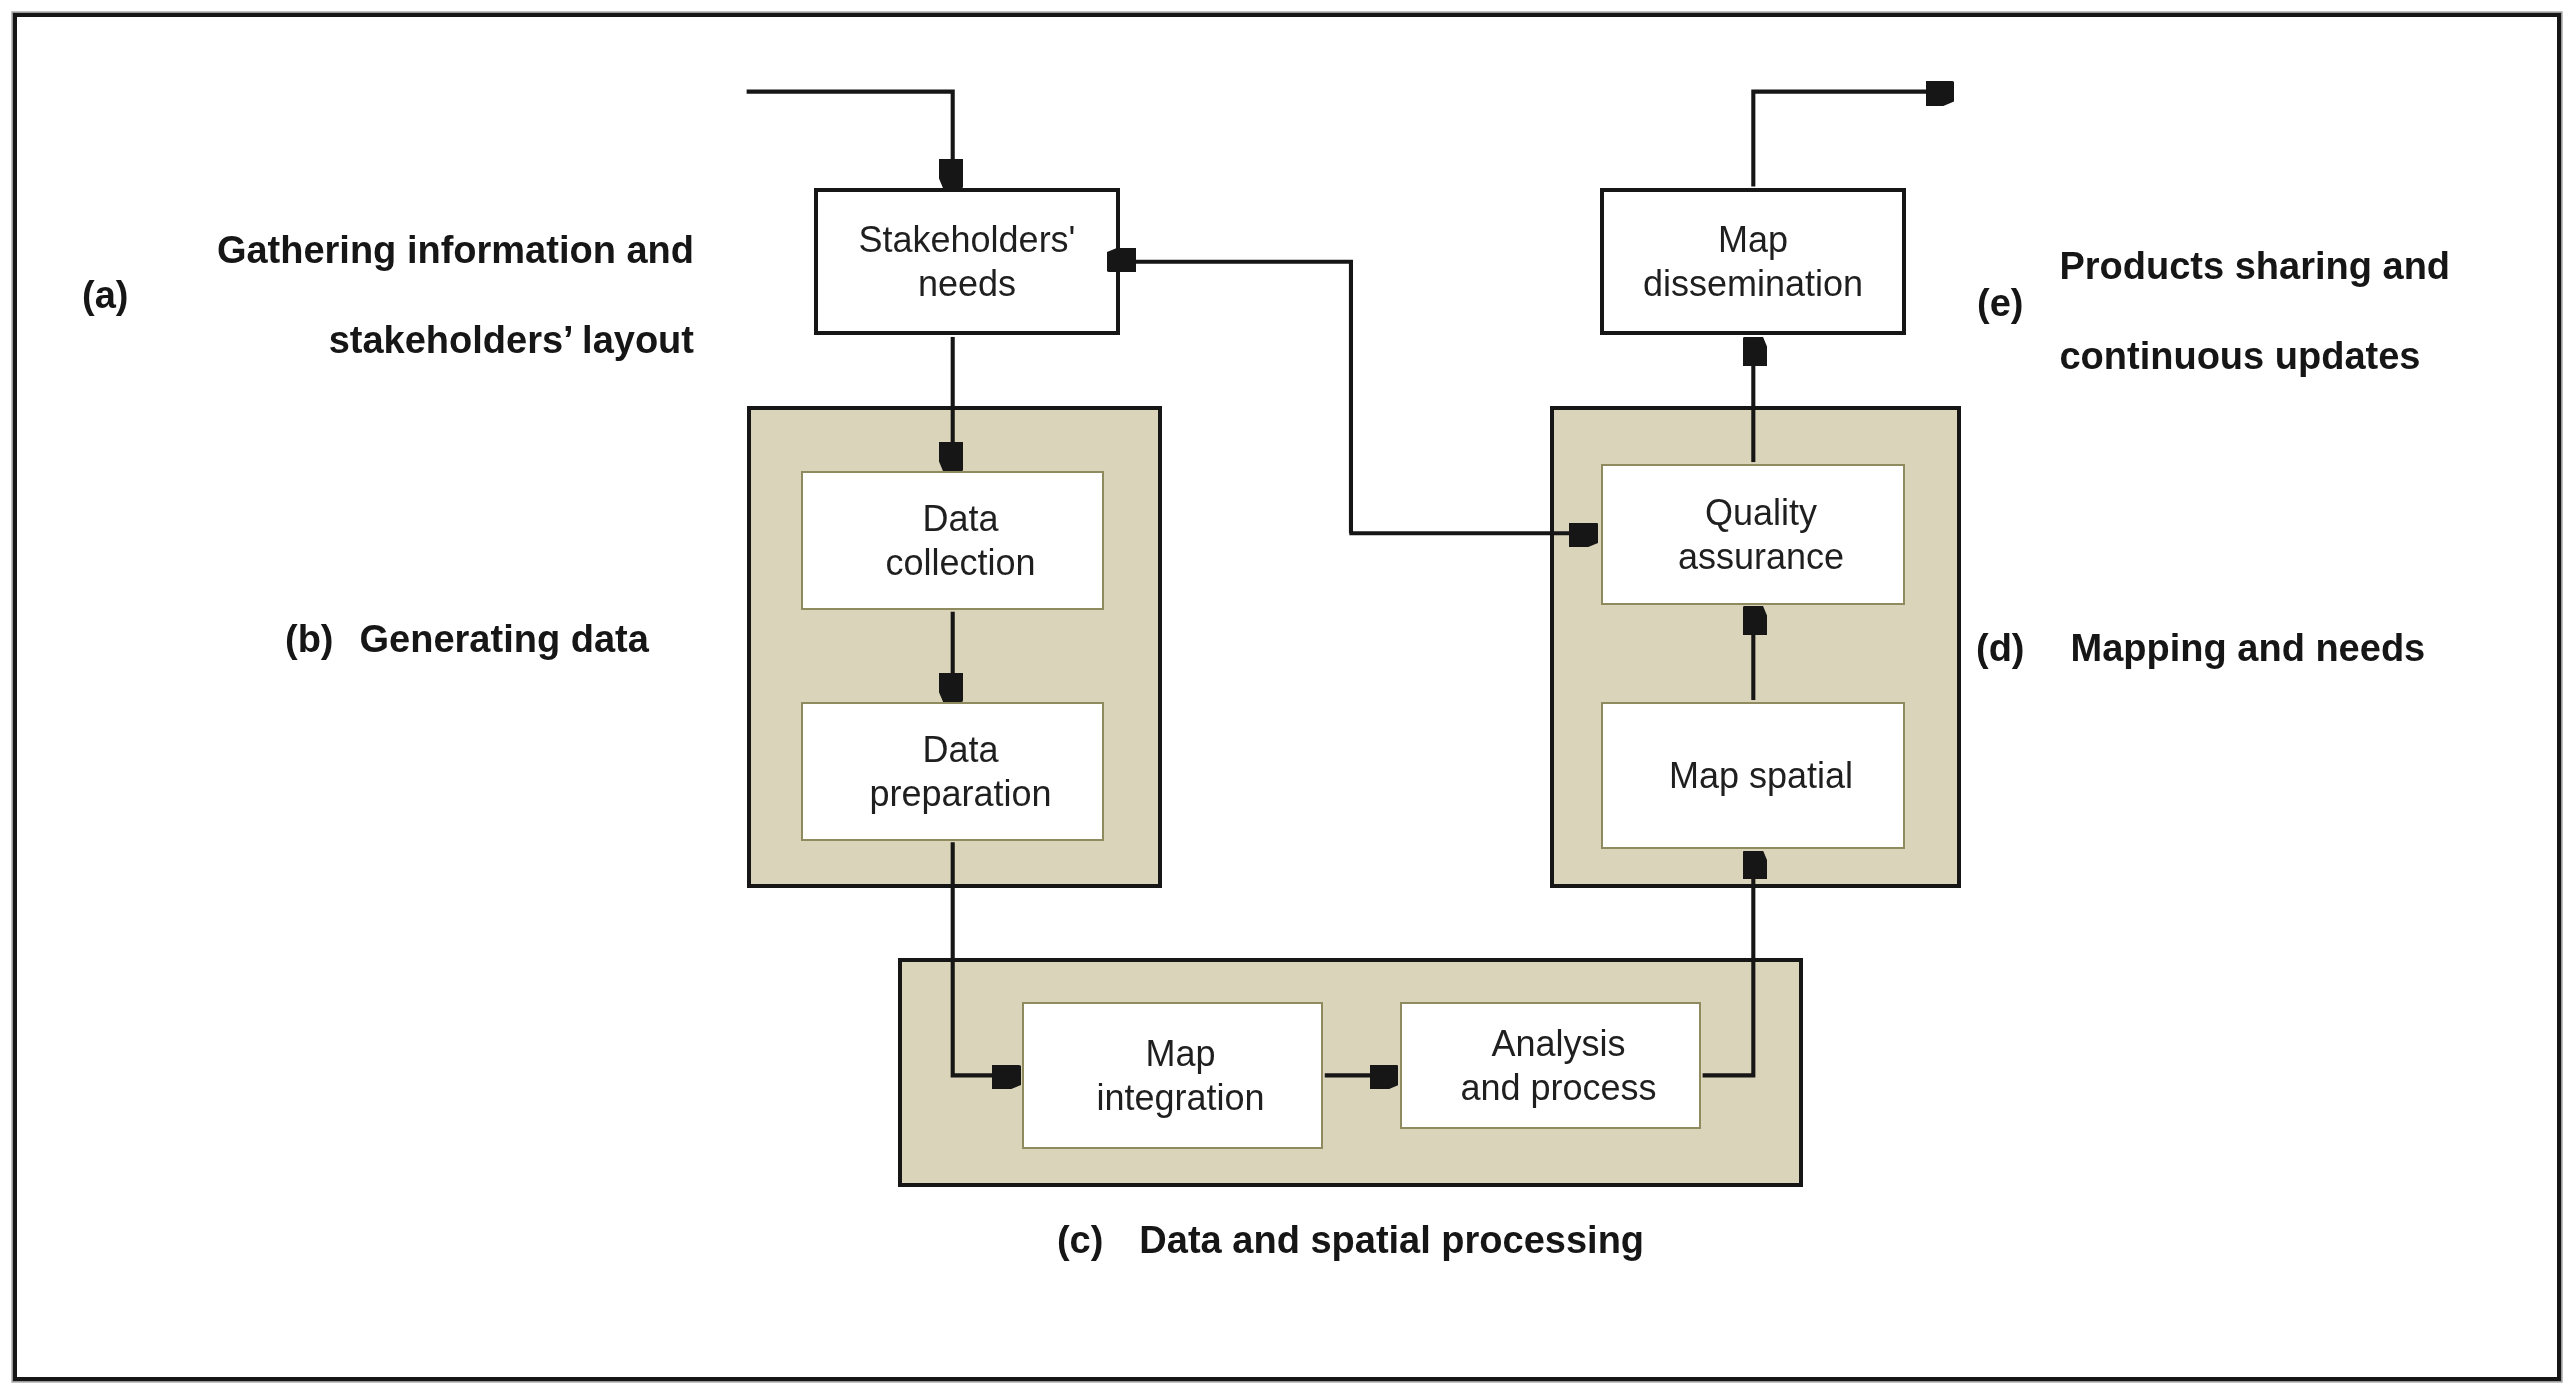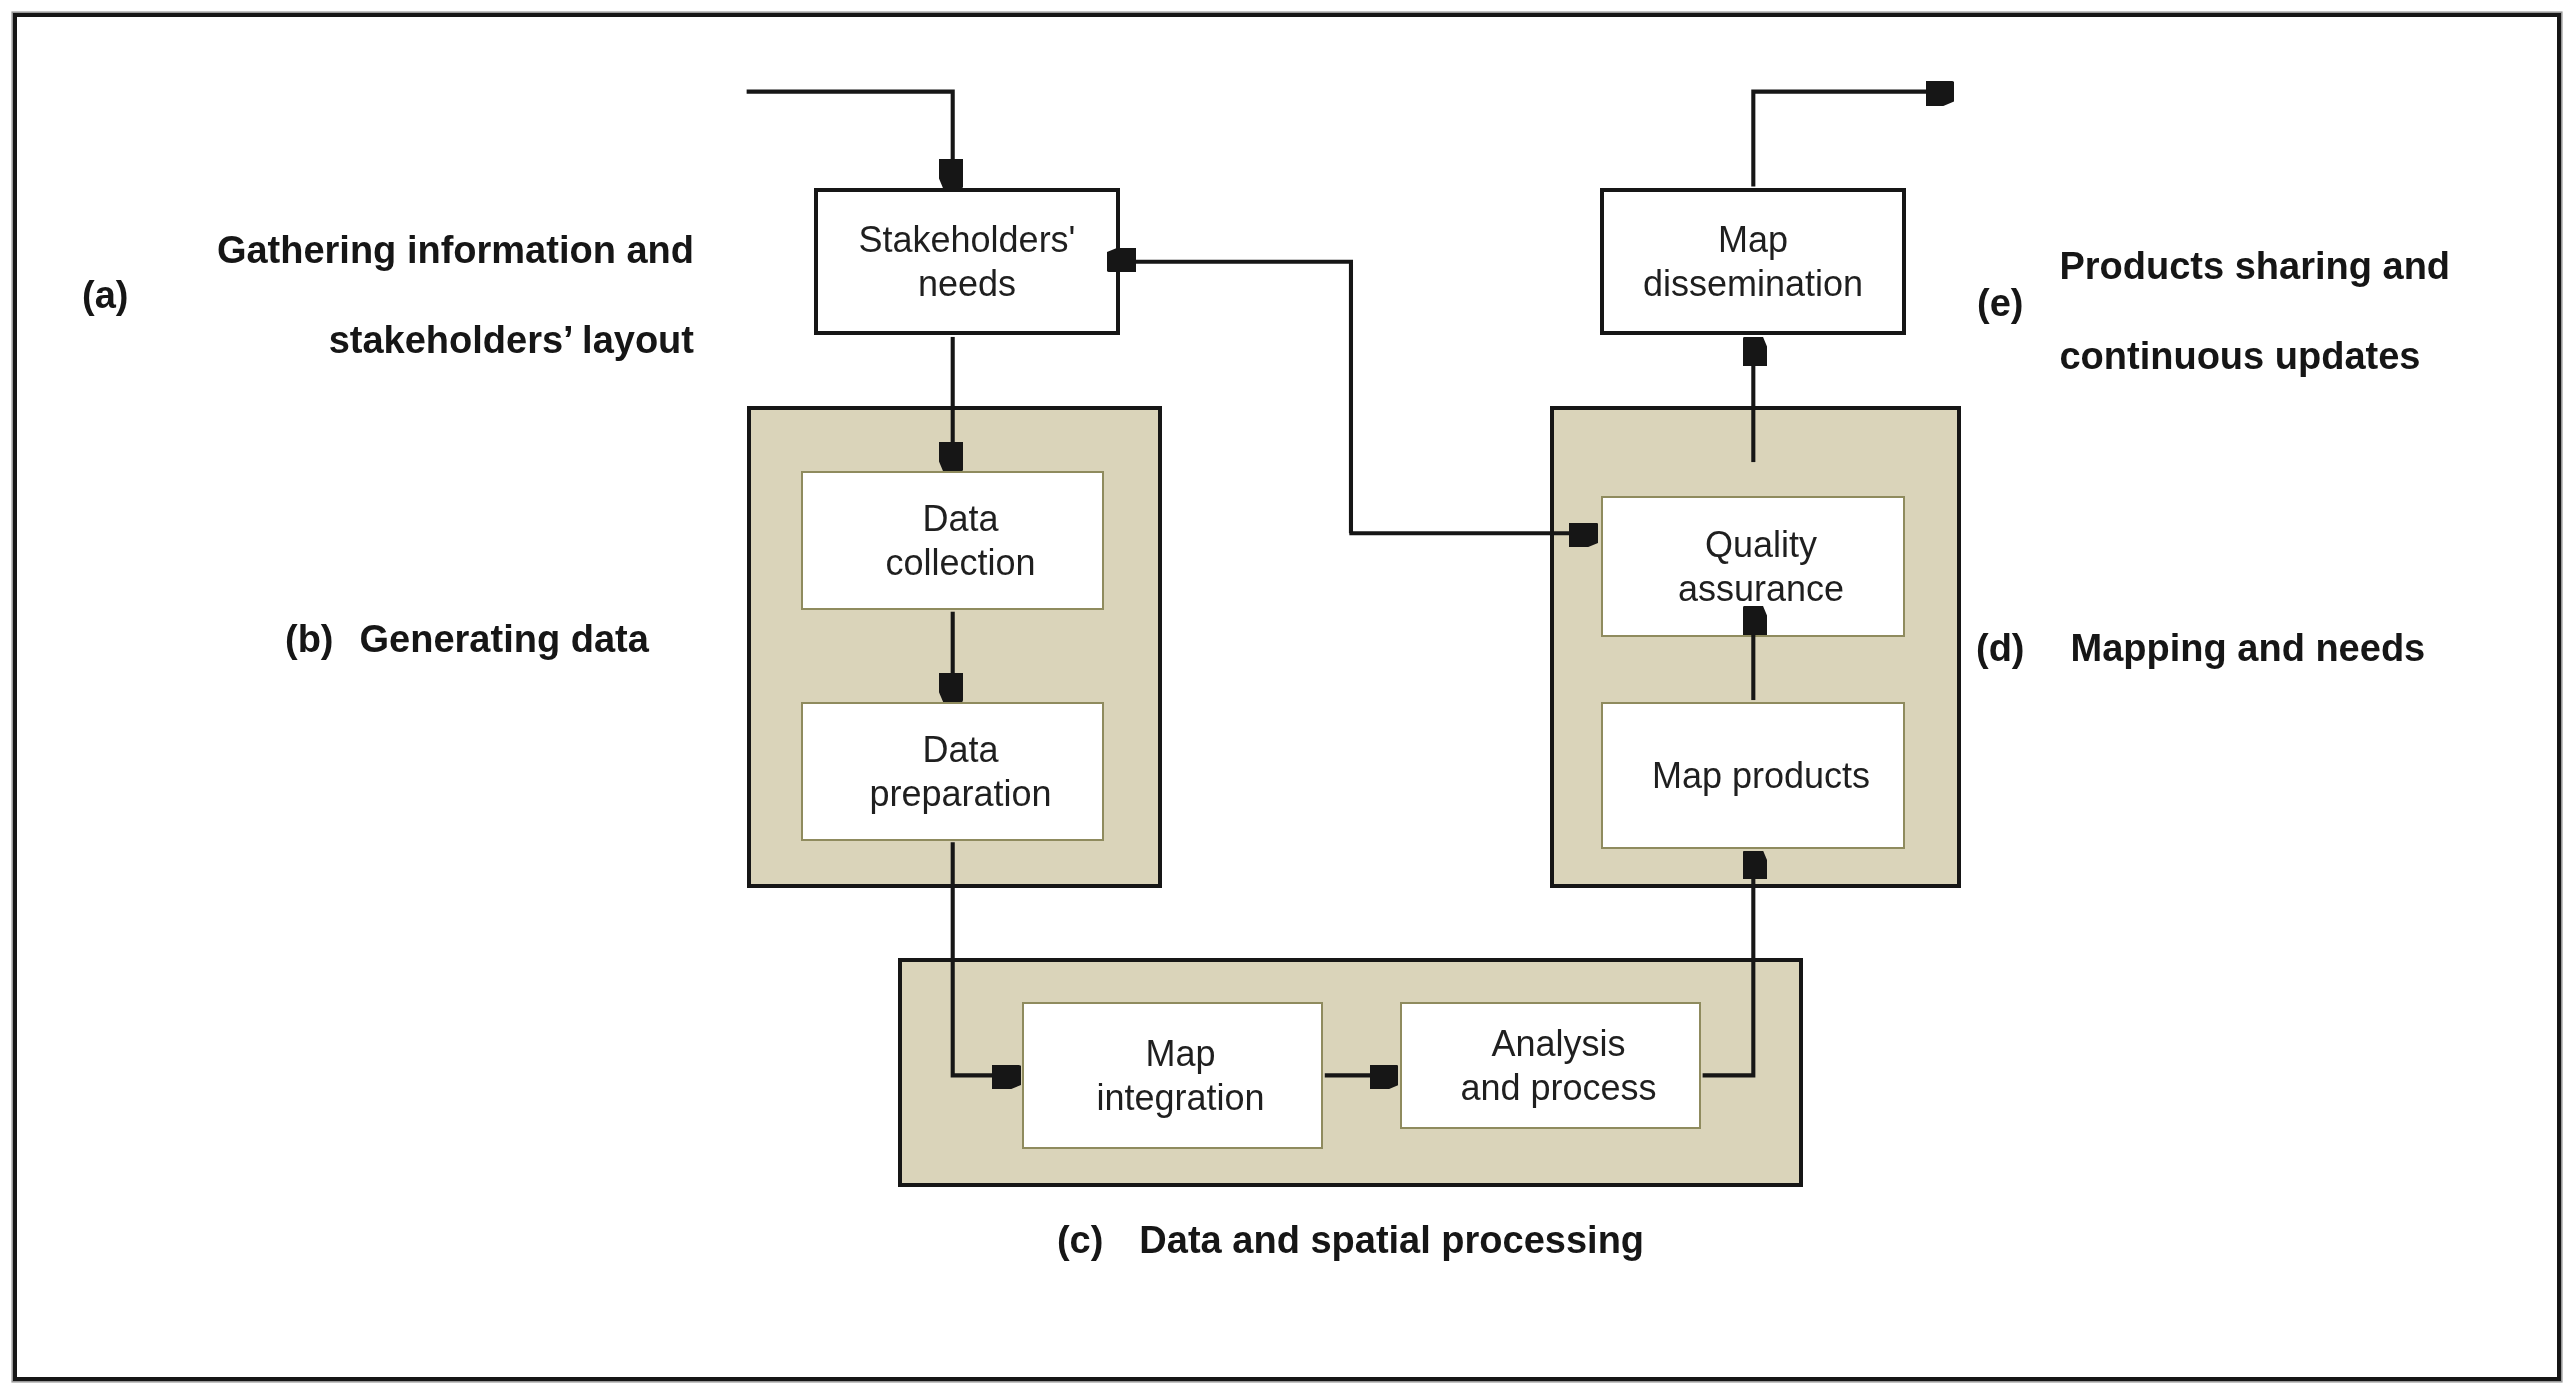--- a/index.html
+++ b/index.html
@@ -45,21 +45,21 @@
     font-size: 36px;
     line-height: 1.22;
     color: #1f1f1f;
   }
   .node-outer { border: 4.1px solid #161616; }
   .node-inner { border: 2.5px solid #8f8b5e; padding-left: 16px; }
   .node-stakeholders      { left: 800px;  top: 188px;  width: 306px; height: 147px; margin-left: 14px; }
   .node-map-dissemination { left: 1600px; top: 188px;  width: 306px; height: 147px; }
   .node-data-collection   { left: 801px;  top: 471px;  width: 303px; height: 139px; }
   .node-data-preparation  { left: 801px;  top: 702px;  width: 303px; height: 139px; }
-  .node-quality-assurance { left: 1601px; top: 464px;  width: 304px; height: 141px; margin-top: 32px; }
+  .node-quality-assurance { left: 1601px; top: 464px;  width: 304px; height: 141px; }
   .node-map-products      { left: 1601px; top: 702px;  width: 304px; height: 147px; }
   .node-map-integration   { left: 1022px; top: 1002px; width: 301px; height: 147px; }
   .node-analysis          { left: 1400px; top: 1002px; width: 301px; height: 127px; }
   
   .section-label {
     position: absolute;
     display: flex;
     align-items: center;
     font-weight: bold;
     font-size: 38px;
@@ -119,21 +119,21 @@
     <span>Data</span>
     <span>preparation</span>
   </div>
 
   <div class="node node-inner node-quality-assurance">
     <span>Quality</span>
     <span>assurance</span>
   </div>
 
   <div class="node node-inner node-map-products">
-    <span>Map products</span>
+    <span>Map spatial</span>
   </div>
 
   <div class="node node-inner node-map-integration">
     <span>Map</span>
     <span>integration</span>
   </div>
 
   <div class="node node-inner node-analysis">
     <span>Analysis</span>
     <span>and process</span>

